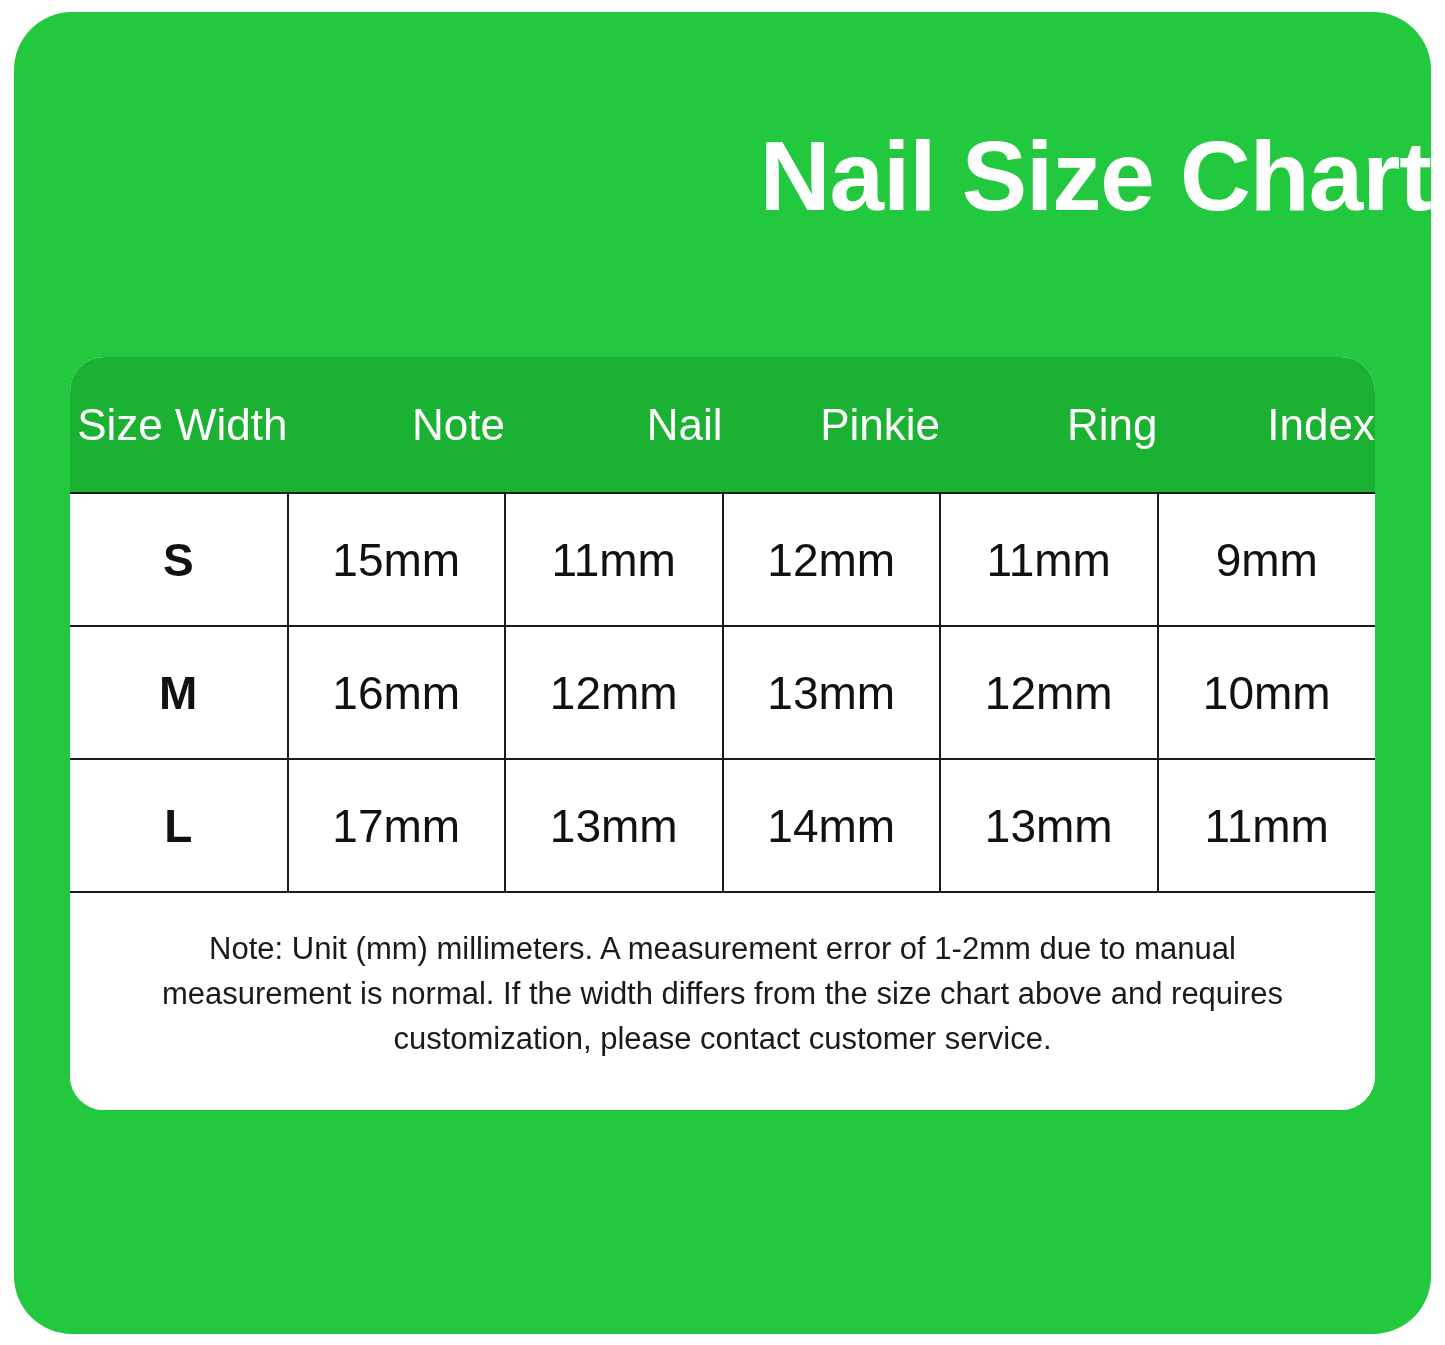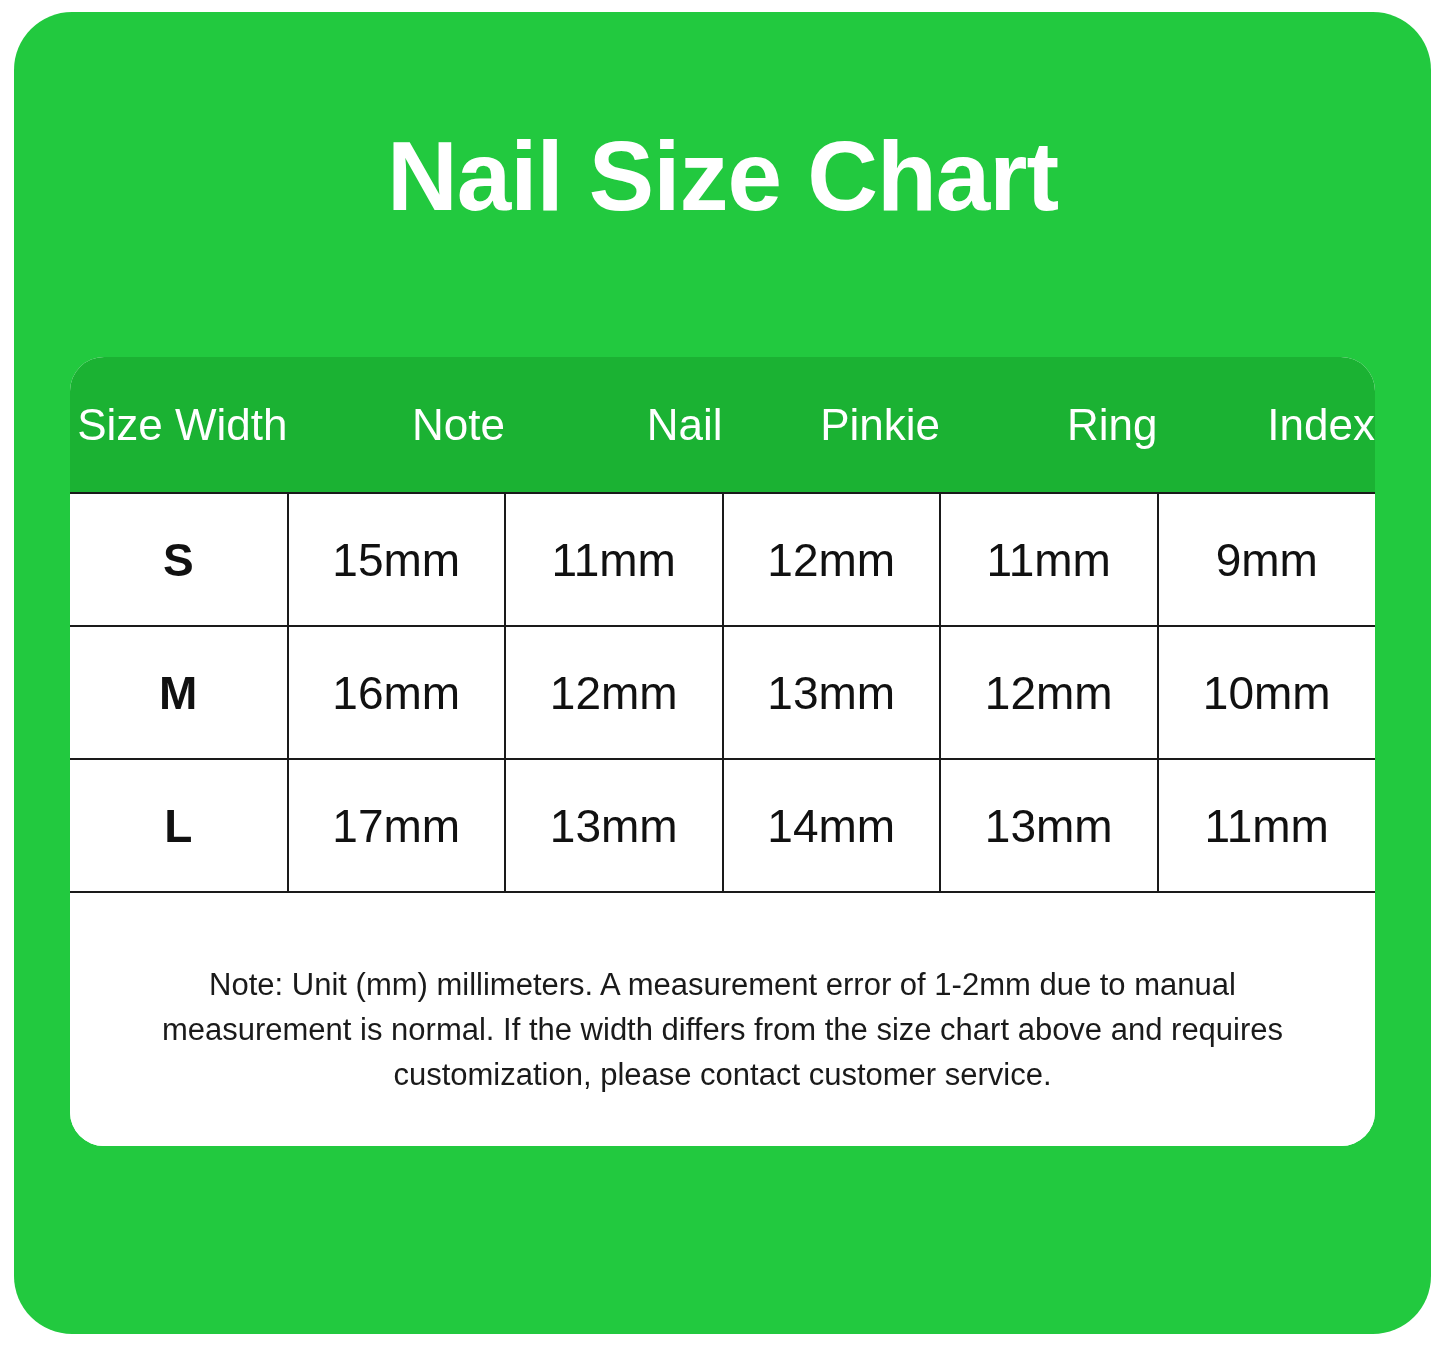--- a/index.html
+++ b/index.html
@@ -17,21 +17,21 @@
     position: absolute;
     left: 14px;
     top: 12px;
     width: 1417px;
     height: 1322px;
     background: #22c93f;
     border-radius: 58px;
     box-sizing: border-box;
   }
   .chart-title {
-    text-align: center;
+    text-align: right;
     color: #ffffff;
     font-size: 98px;
     font-weight: bold;
     letter-spacing: -1px;
     line-height: 1;
     padding-top: 115px;
   }
   .table-wrap {
     position: absolute;
     left: 56px;
@@ -83,21 +83,20 @@
   .note-row td {
     border: none !important;
     height: auto !important;
     padding: 34px 70px 48px 70px !important;
   }
   .note-text {
     font-size: 31px;
     line-height: 1.45;
     color: #1a1a1a;
     text-align: center;
-    margin-top: 36px;
   }
 </style>
 </head>
 <body>
 
 <div class="card">
 
   <div class="chart-title">Nail Size Chart</div>
 
   <div class="table-wrap">

